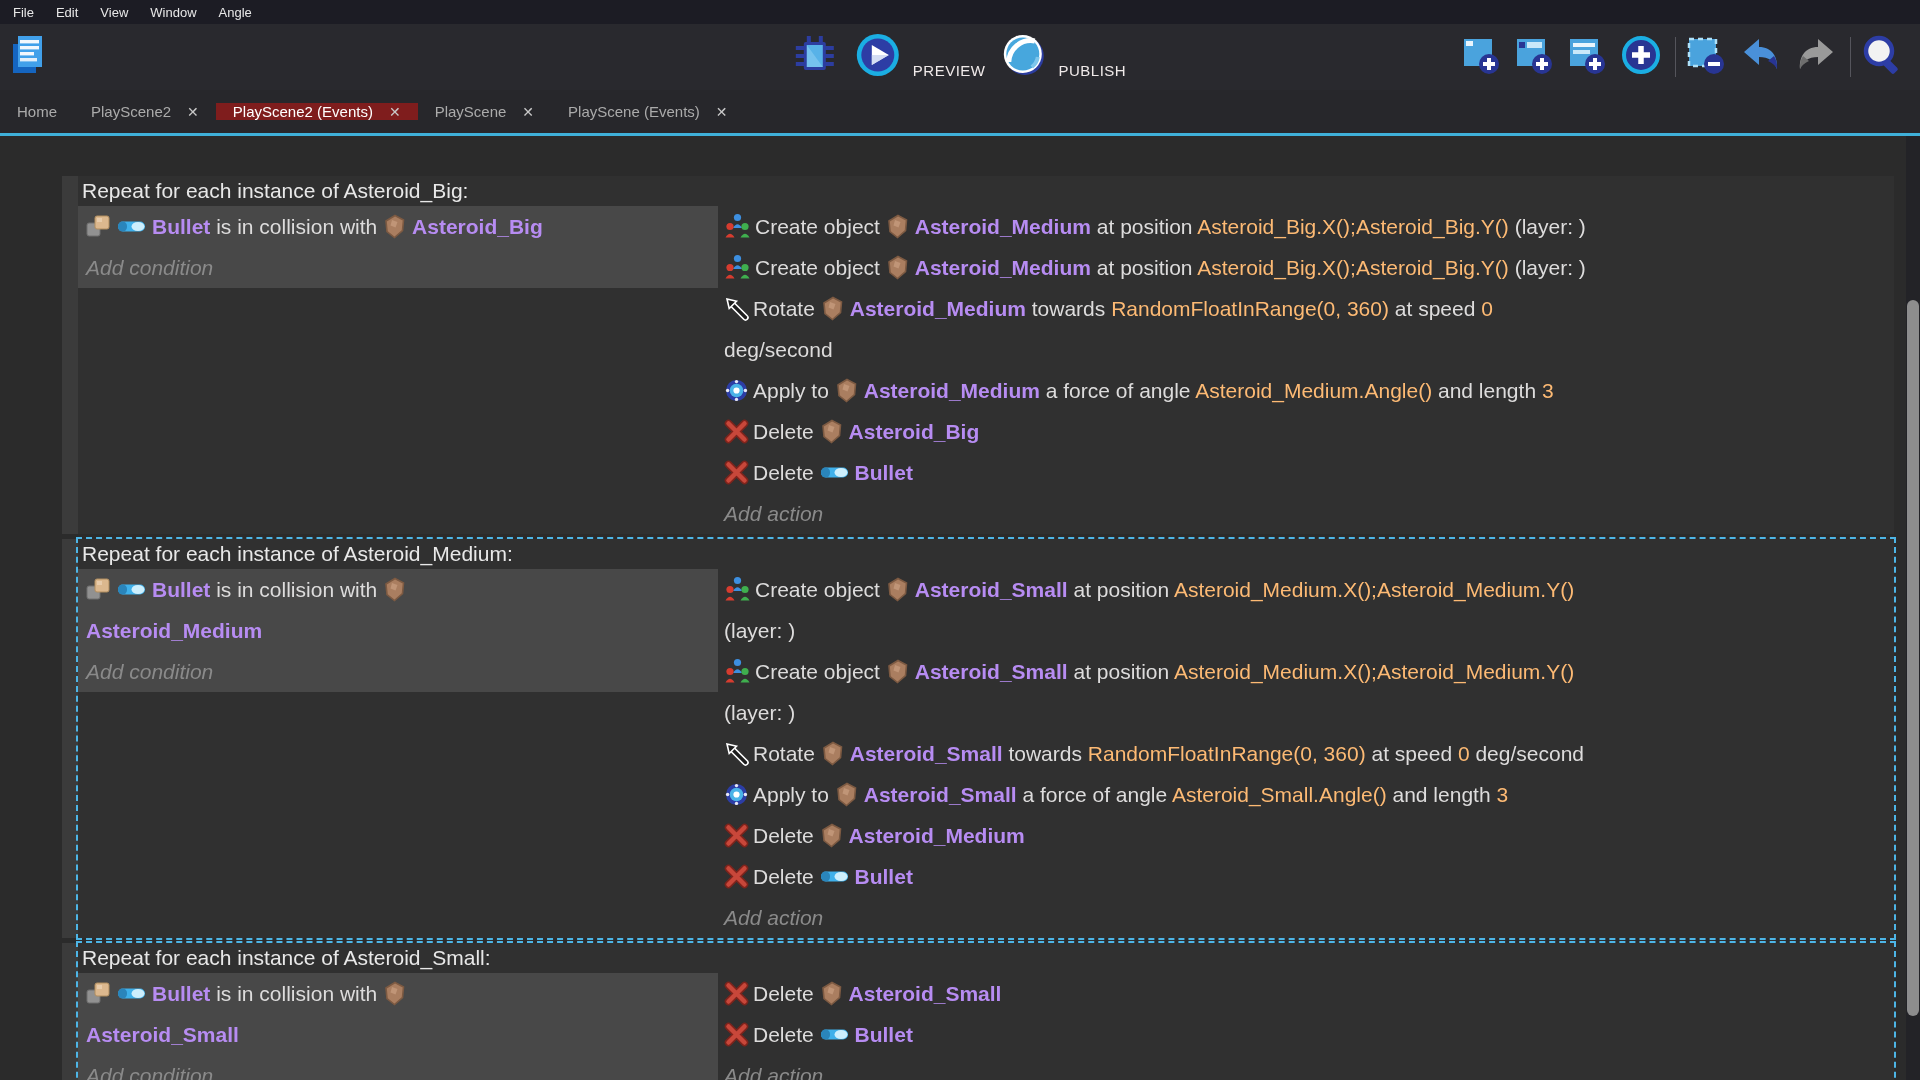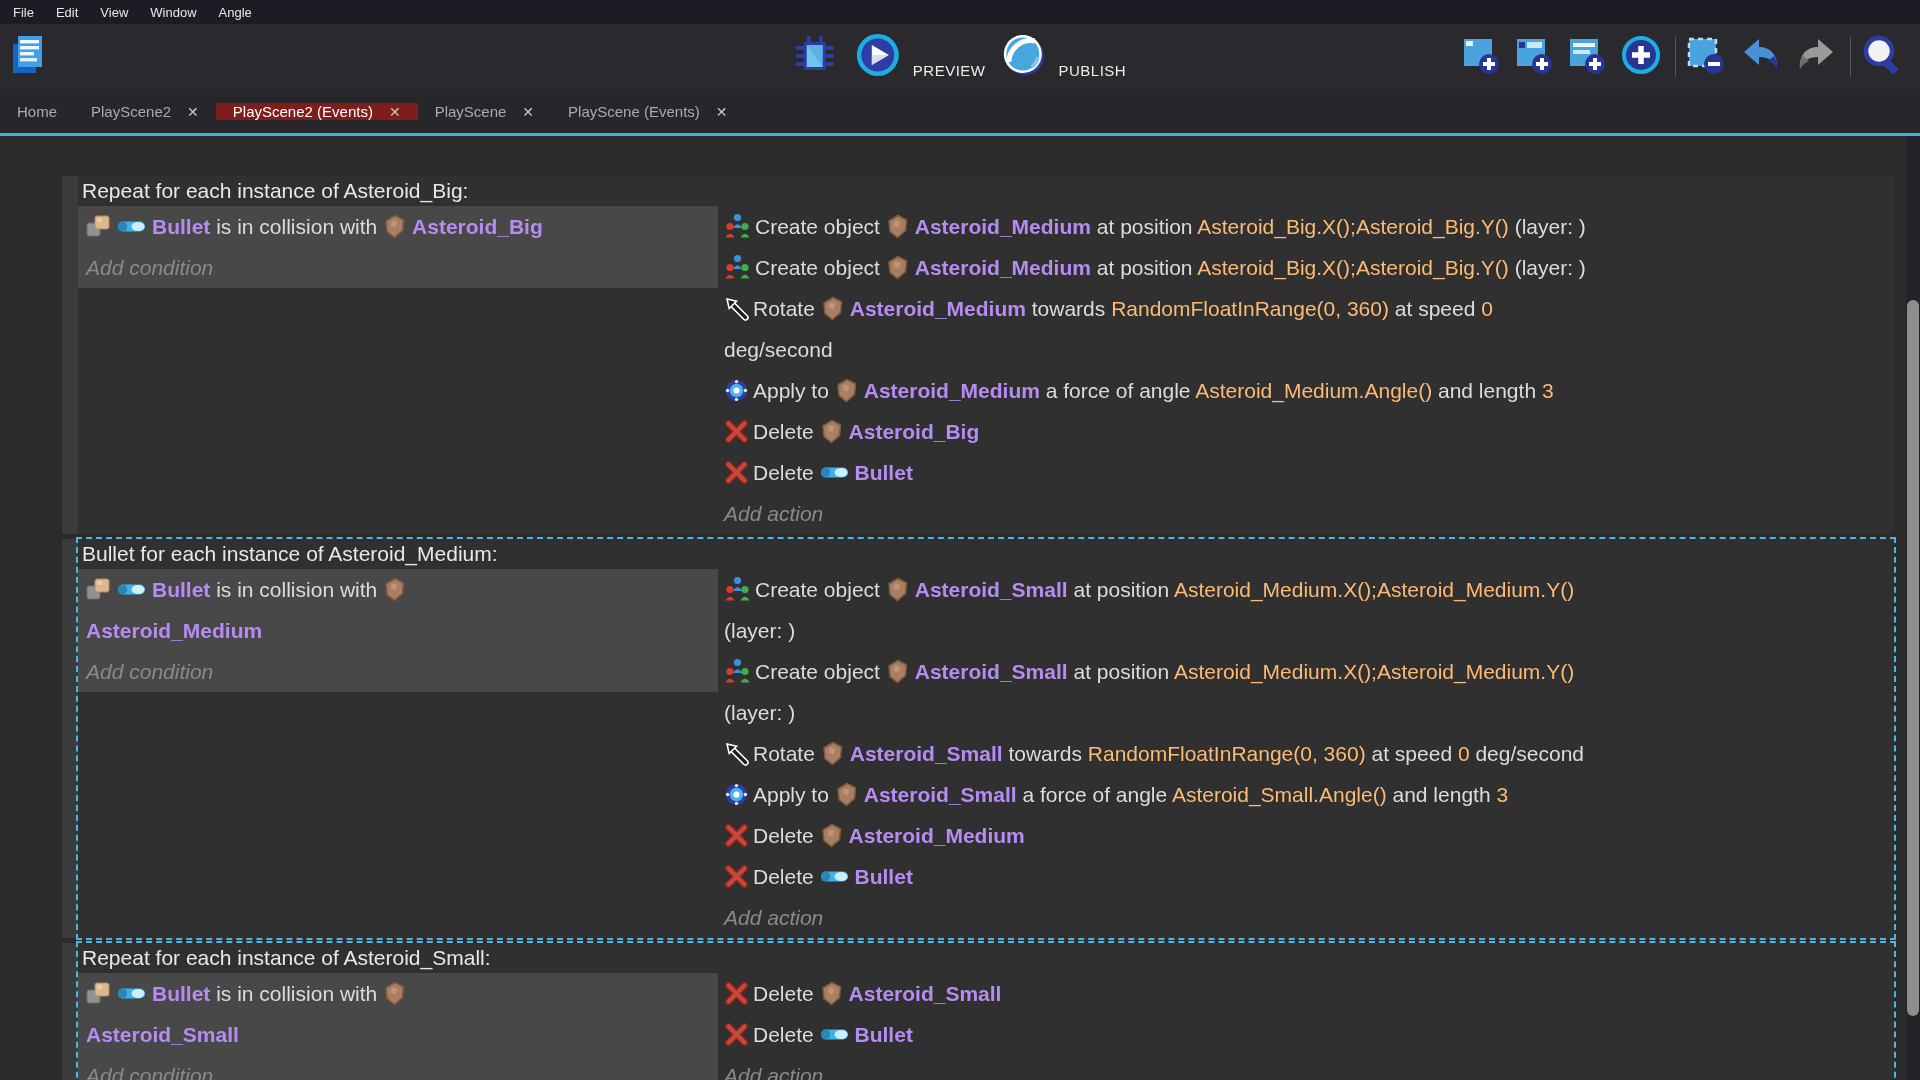--- a/index.html
+++ b/index.html
@@ -290,21 +290,21 @@
                   <ellipse cx="21" cy="8.5" rx="6.5" ry="4.6" fill="#cdeffd"></ellipse>
                 </svg></span><span class="obj">Bullet</span></div>
             <div class="row add">Add action</div>
           </div>
         </div>
       </div>
     </div>
     <div class="event">
       <div class="gutter"></div>
       <div class="event-main selected">
-        <div class="event-header">Bullet for each instance of Asteroid_Medium:</div>
+        <div class="event-header">Repeat for each instance of Asteroid_Medium:</div>
         <div class="event-cols">
           <div class="conditions">
             <div class="row cond"><span class="ricon"><svg width="27" height="25" viewBox="0 0 27 25">
                   <rect x="1" y="9" width="13" height="13" rx="2" fill="#919191" stroke="#6e6e6e"></rect>
                   <rect x="9" y="2" width="14" height="13" rx="2" fill="#dcb88e" stroke="#b08d5f"></rect>
                   <rect x="11" y="4" width="5" height="4" fill="#e8ccab"></rect>
                 </svg></span><span class="ricon"><svg width="31" height="17" viewBox="0 0 31 17">
                   <rect x="1" y="3.5" width="27" height="10" rx="5" fill="#3fb0ea"></rect>
                   <rect x="1" y="3.5" width="9" height="10" rx="4.5" fill="#2a85bb"></rect>
                   <ellipse cx="21" cy="8.5" rx="6.5" ry="4.6" fill="#cdeffd"></ellipse>

